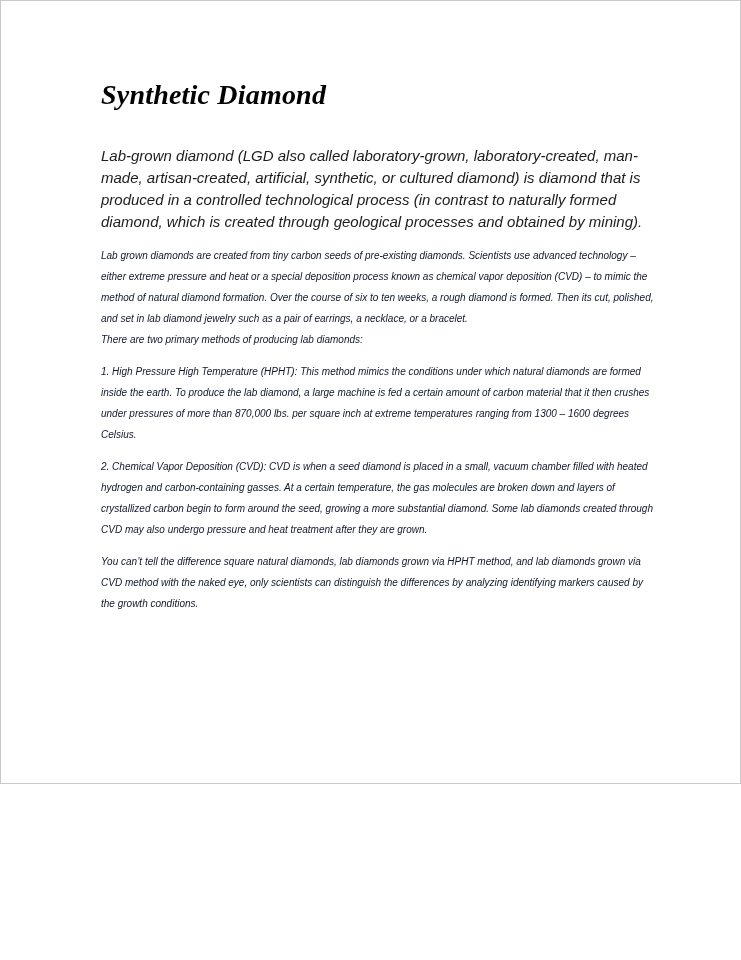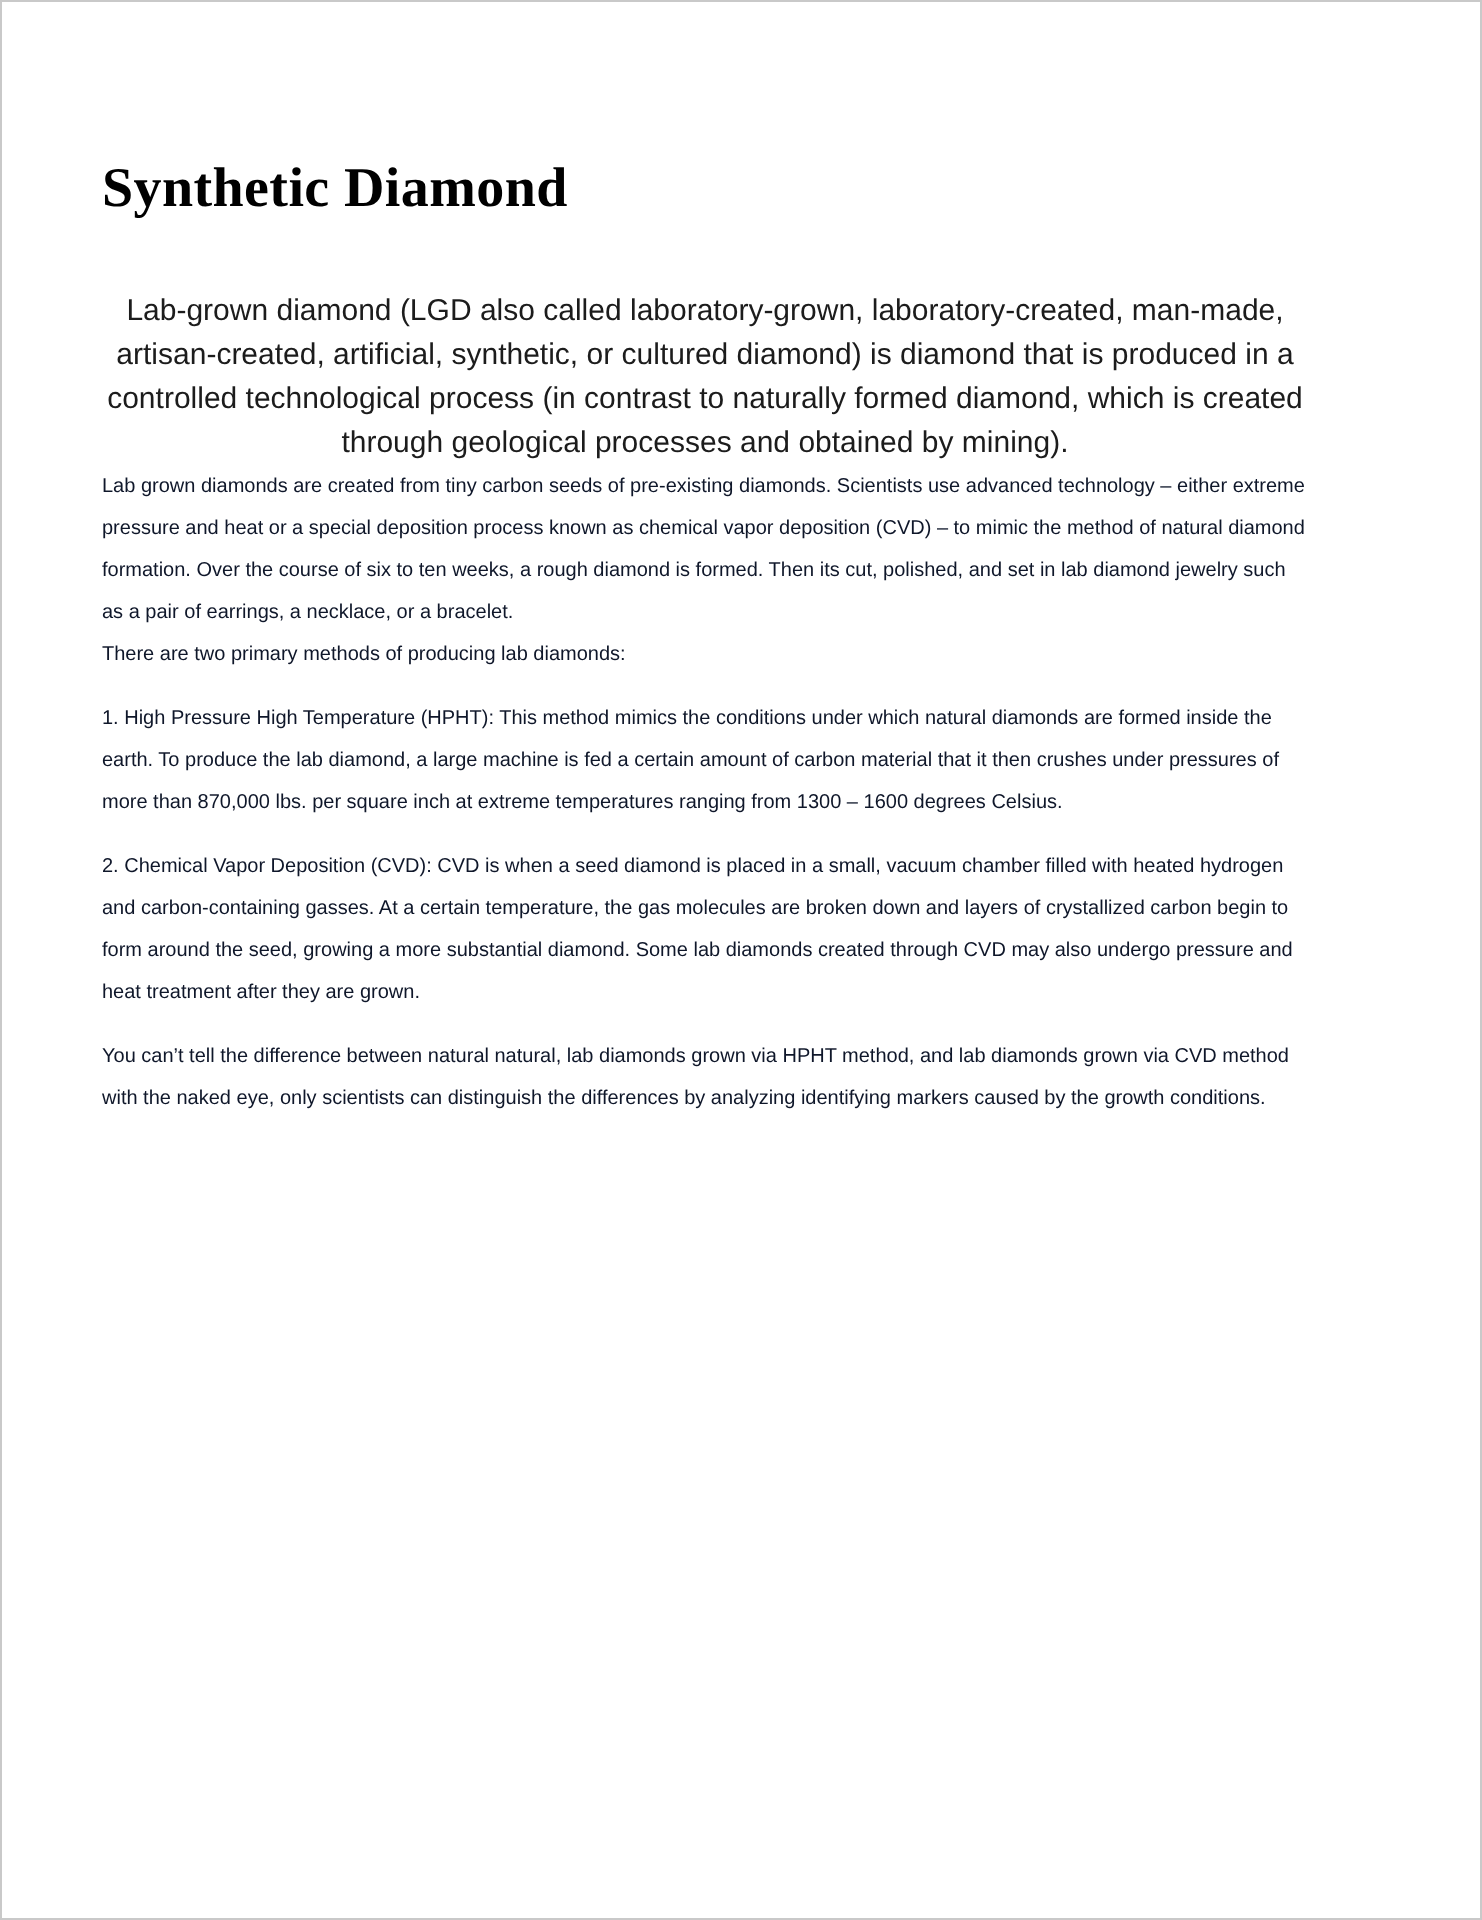--- a/index.html
+++ b/index.html
@@ -3,43 +3,43 @@
 <meta charset="utf-8">
 <style>
   html, body {
     margin: 0;
     padding: 0;
     background: #ffffff;
   }
   .page {
     position: relative;
     width: 741px;
-    height: 960px;
+    height: 784px;
     box-sizing: border-box;
     background: #ffffff;
     border: 1px solid #c9c9c9;
-    padding: 78px 86px 40px 50px;
+    padding: 78px 86px 40px 100px;
     overflow: hidden;
     font-family: "Liberation Sans", sans-serif;
     color: #1a1a1a;
+    font-style: italic;
   }
   .doc-title {
     font-family: "Liberation Serif", "DejaVu Serif", serif;
     font-weight: 700;
     font-size: 28px;
     letter-spacing: 0.2px;
     color: #000000;
     margin: 0 0 34px 0;
   }
   .intro-paragraph {
     font-size: 15px;
     line-height: 22px;
-    margin: 0 0 0 0;
+    margin: 0 0 12px 0;
     color: #1c1c1c;
-    text-align: center;
   }
   .section-heading {
     font-family: "Liberation Sans", sans-serif;
     font-weight: 700;
     font-size: 25px;
     color: #000000;
     margin: 62px 0 38px 0;
   }
   .body-paragraph {
     font-size: 10px;
@@ -77,16 +77,16 @@
 
 
   <p class="body-paragraph no-gap">Lab grown diamonds are created from tiny carbon seeds of pre-existing diamonds. Scientists use advanced technology – either extreme pressure and heat or a special deposition process known as chemical vapor deposition (CVD) – to mimic the method of natural diamond formation. Over the course of six to ten weeks, a rough diamond is formed. Then its cut, polished, and set in lab diamond jewelry such as a pair of earrings, a necklace, or a bracelet.</p>
 
   <p class="body-paragraph tight">There are two primary methods of producing lab diamonds:</p>
 
   <p class="body-paragraph">1. High Pressure High Temperature (HPHT): This method mimics the conditions under which natural diamonds are formed inside the earth. To produce the lab diamond, a large machine is fed a certain amount of carbon material that it then crushes under pressures of more than 870,000 lbs. per square inch at extreme temperatures ranging from 1300 – 1600 degrees Celsius.</p>
 
   <p class="body-paragraph">2. Chemical Vapor Deposition (CVD): CVD is when a seed diamond is placed in a small, vacuum chamber filled with heated hydrogen and carbon-containing gasses. At a certain temperature, the gas molecules are broken down and layers of crystallized carbon begin to form around the seed, growing a more substantial diamond. Some lab diamonds created through CVD may also undergo pressure and heat treatment after they are grown.</p>
 
-  <p class="body-paragraph">You can’t tell the difference between natural natural, lab diamonds grown via HPHT method, and lab diamonds grown via CVD method with the naked eye, only scientists can distinguish the differences by analyzing identifying markers caused by the growth conditions.</p>
+  <p class="body-paragraph">You can’t tell the difference square natural diamonds, lab diamonds grown via HPHT method, and lab diamonds grown via CVD method with the naked eye, only scientists can distinguish the differences by analyzing identifying markers caused by the growth conditions.</p>
 
 
 </div>
 
 </body></html>

